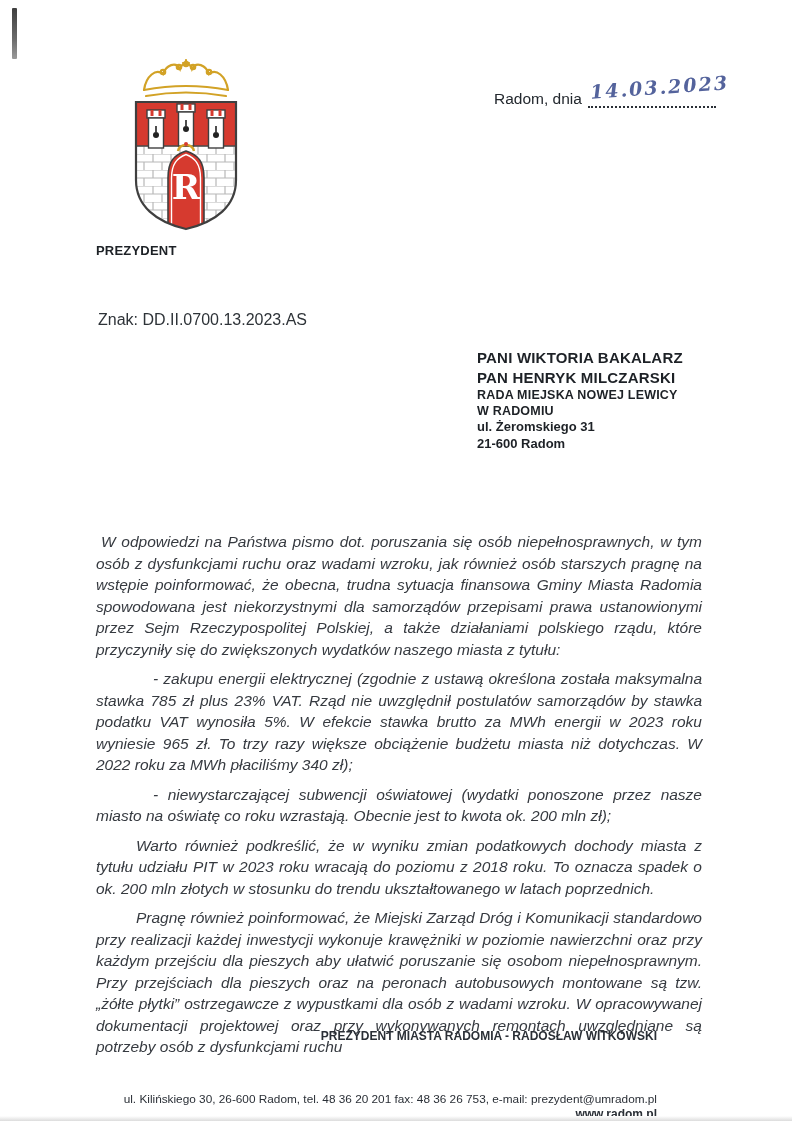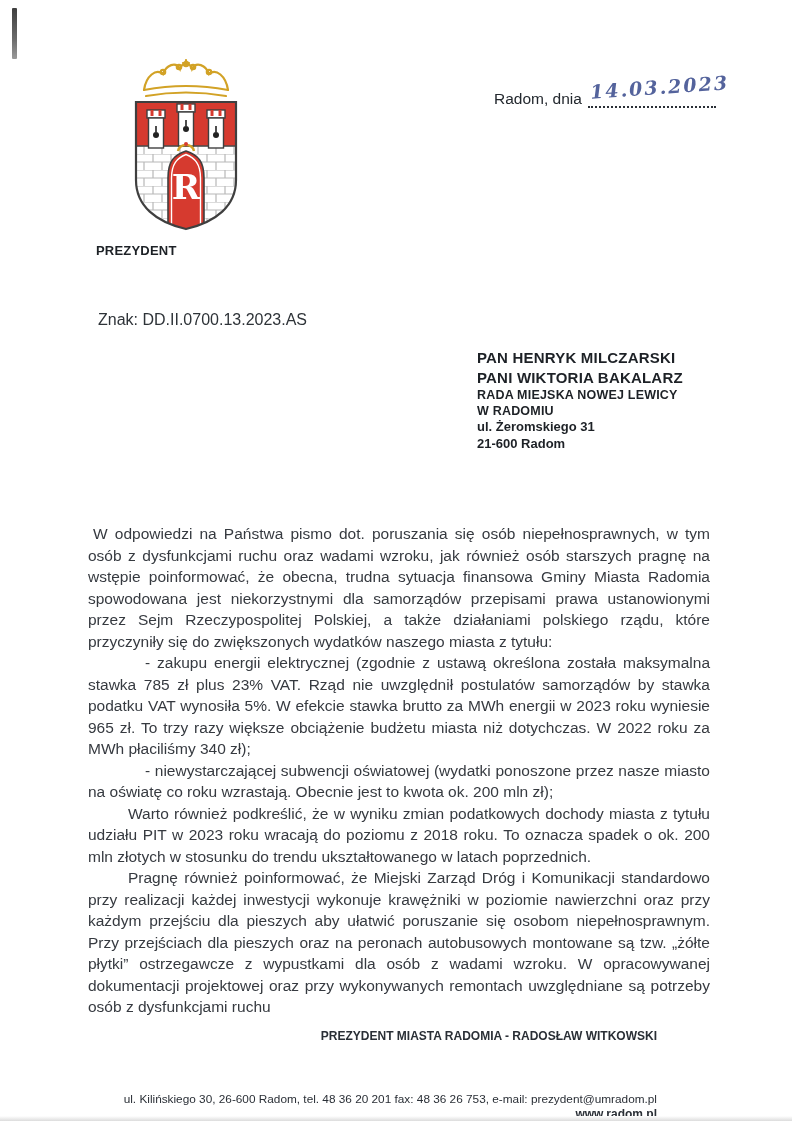--- a/index.html
+++ b/index.html
@@ -39,21 +39,21 @@
   
   .recipient{position:absolute;left:477px;top:348px;color:#1d2126;font-weight:bold;}
   .recipient .r-lg{font-size:15px;line-height:20px;letter-spacing:.2px;}
   .recipient .r-sm{font-size:12.5px;line-height:15.5px;letter-spacing:.2px;}
   .recipient .r-md{font-size:13px;line-height:16.5px;}
   
   .letter-body{
     position:absolute;left:88px;top:523px;width:622px;
     font-size:15.5px;line-height:21.5px;text-align:justify;color:#363a40;
   }
-  .letter-body p{margin:0;}
+  .letter-body p{margin:8px;font-style:italic;}
   .p-first{text-indent:5px;}
   .p-item{text-indent:57px;}
   .p-std{text-indent:40px;}
   
   .footer{
     position:absolute;left:0;top:1029px;width:636px;text-align:right;color:#2a2f36;padding-left:21px;
   }
   .footer .f1{font-size:12px;font-weight:bold;line-height:15px;}
   .footer .f2{font-size:11.8px;line-height:15px;margin-top:48px;}
   .footer .f3{font-size:12px;font-weight:bold;line-height:15px;}
@@ -147,22 +147,22 @@
       <span class="handwriting">14.03.2023</span>
     </span>
   </div>
 
   <div class="znak">
     <span>Znak:</span>
     <span>DD.II.0700.13.2023.AS</span>
   </div>
 
   <div class="recipient">
+    <div class="r-lg">PANI WIKTORIA BAKALARZ</div>
     <div class="r-lg">PAN HENRYK MILCZARSKI</div>
-    <div class="r-lg">PANI WIKTORIA BAKALARZ</div>
     <div class="r-sm">RADA MIEJSKA NOWEJ LEWICY</div>
     <div class="r-sm">W RADOMIU</div>
     <div class="r-md">ul. Żeromskiego 31</div>
     <div class="r-md">21-600 Radom</div>
   </div>
 
   <div class="letter-body">
     <p class="p-first">W odpowiedzi na Państwa pismo dot. poruszania się osób niepełnosprawnych, w tym osób z dysfunkcjami ruchu oraz wadami wzroku, jak również osób starszych pragnę na wstępie poinformować, że obecna, trudna sytuacja finansowa Gminy Miasta Radomia spowodowana jest niekorzystnymi dla samorządów przepisami prawa ustanowionymi przez Sejm Rzeczypospolitej Polskiej, a także działaniami polskiego rządu, które przyczyniły się do zwiększonych wydatków naszego miasta z tytułu:</p>
     <p class="p-item">- zakupu energii elektrycznej (zgodnie z ustawą określona została maksymalna stawka 785 zł plus 23% VAT. Rząd nie uwzględnił postulatów samorządów by stawka podatku VAT wynosiła 5%. W efekcie stawka brutto za MWh energii w 2023 roku wyniesie 965 zł. To trzy razy większe obciążenie budżetu miasta niż dotychczas. W 2022 roku za MWh płaciliśmy 340 zł);</p>
     <p class="p-item">- niewystarczającej subwencji oświatowej (wydatki ponoszone przez nasze miasto na oświatę co roku wzrastają. Obecnie jest to kwota ok. 200 mln zł);</p>

